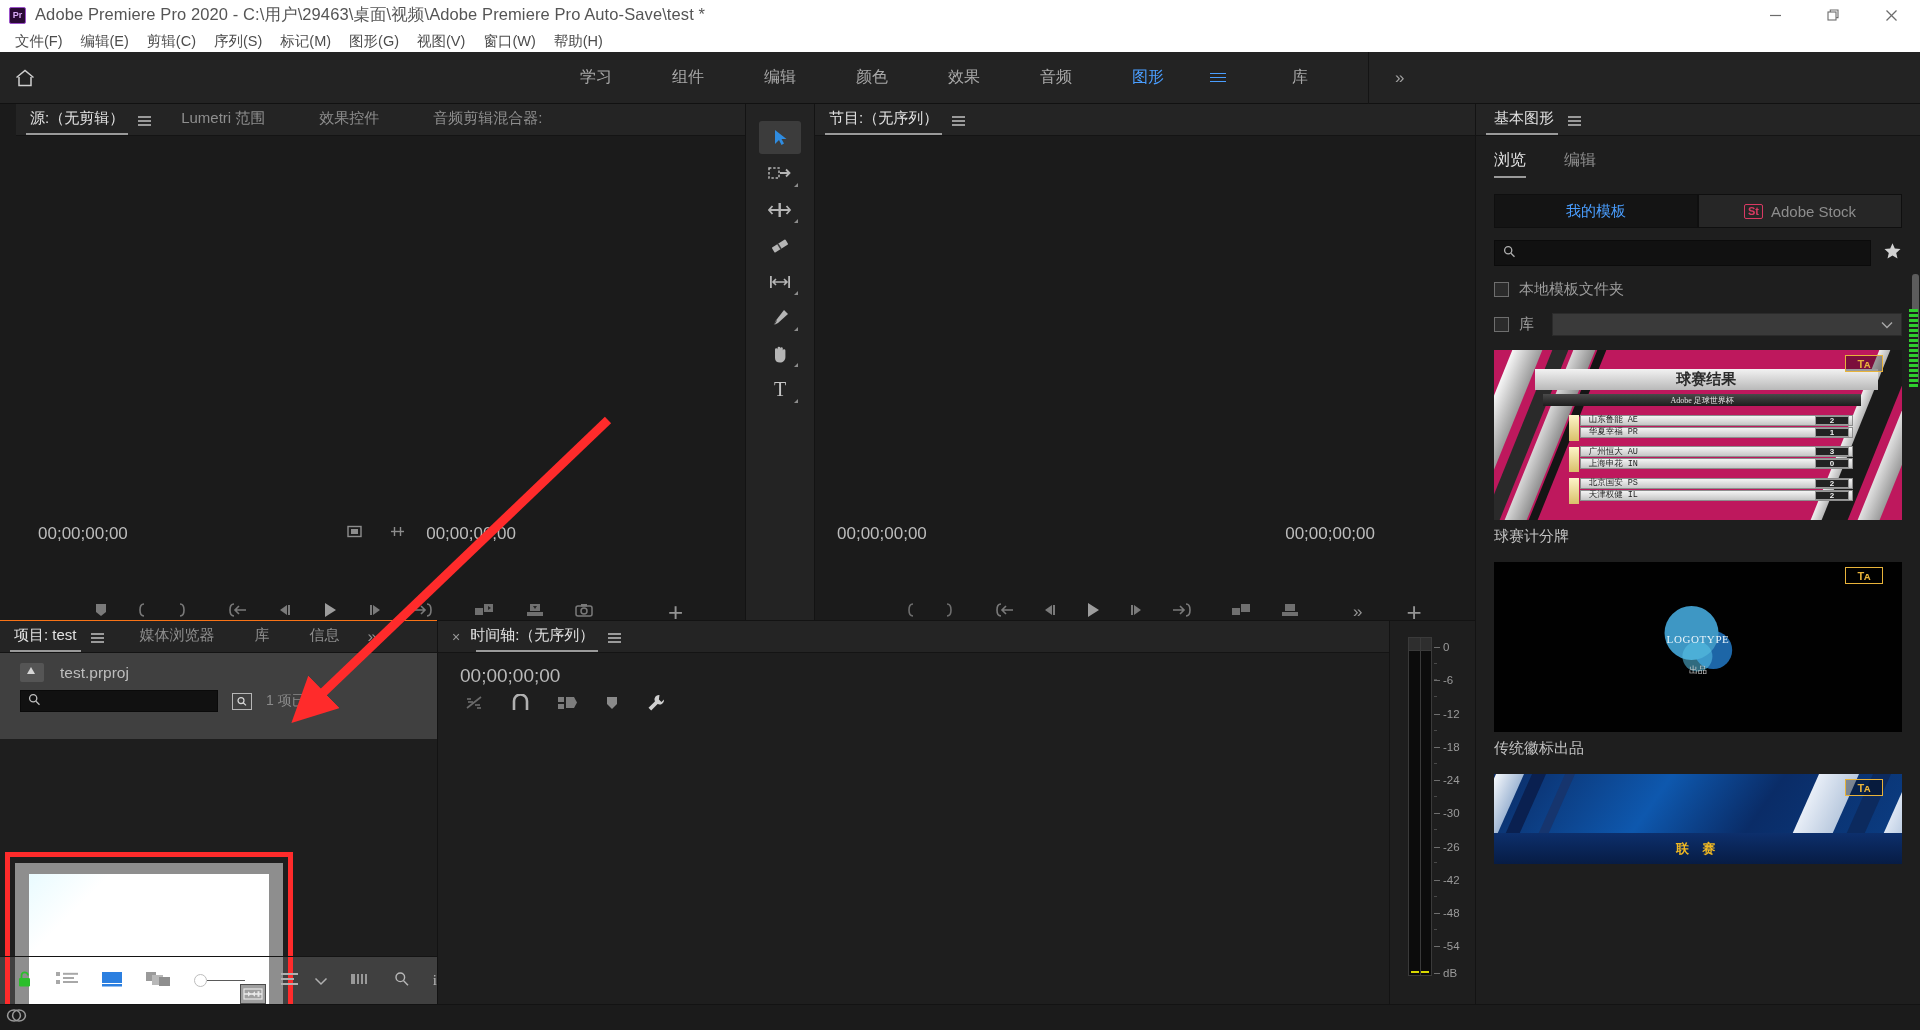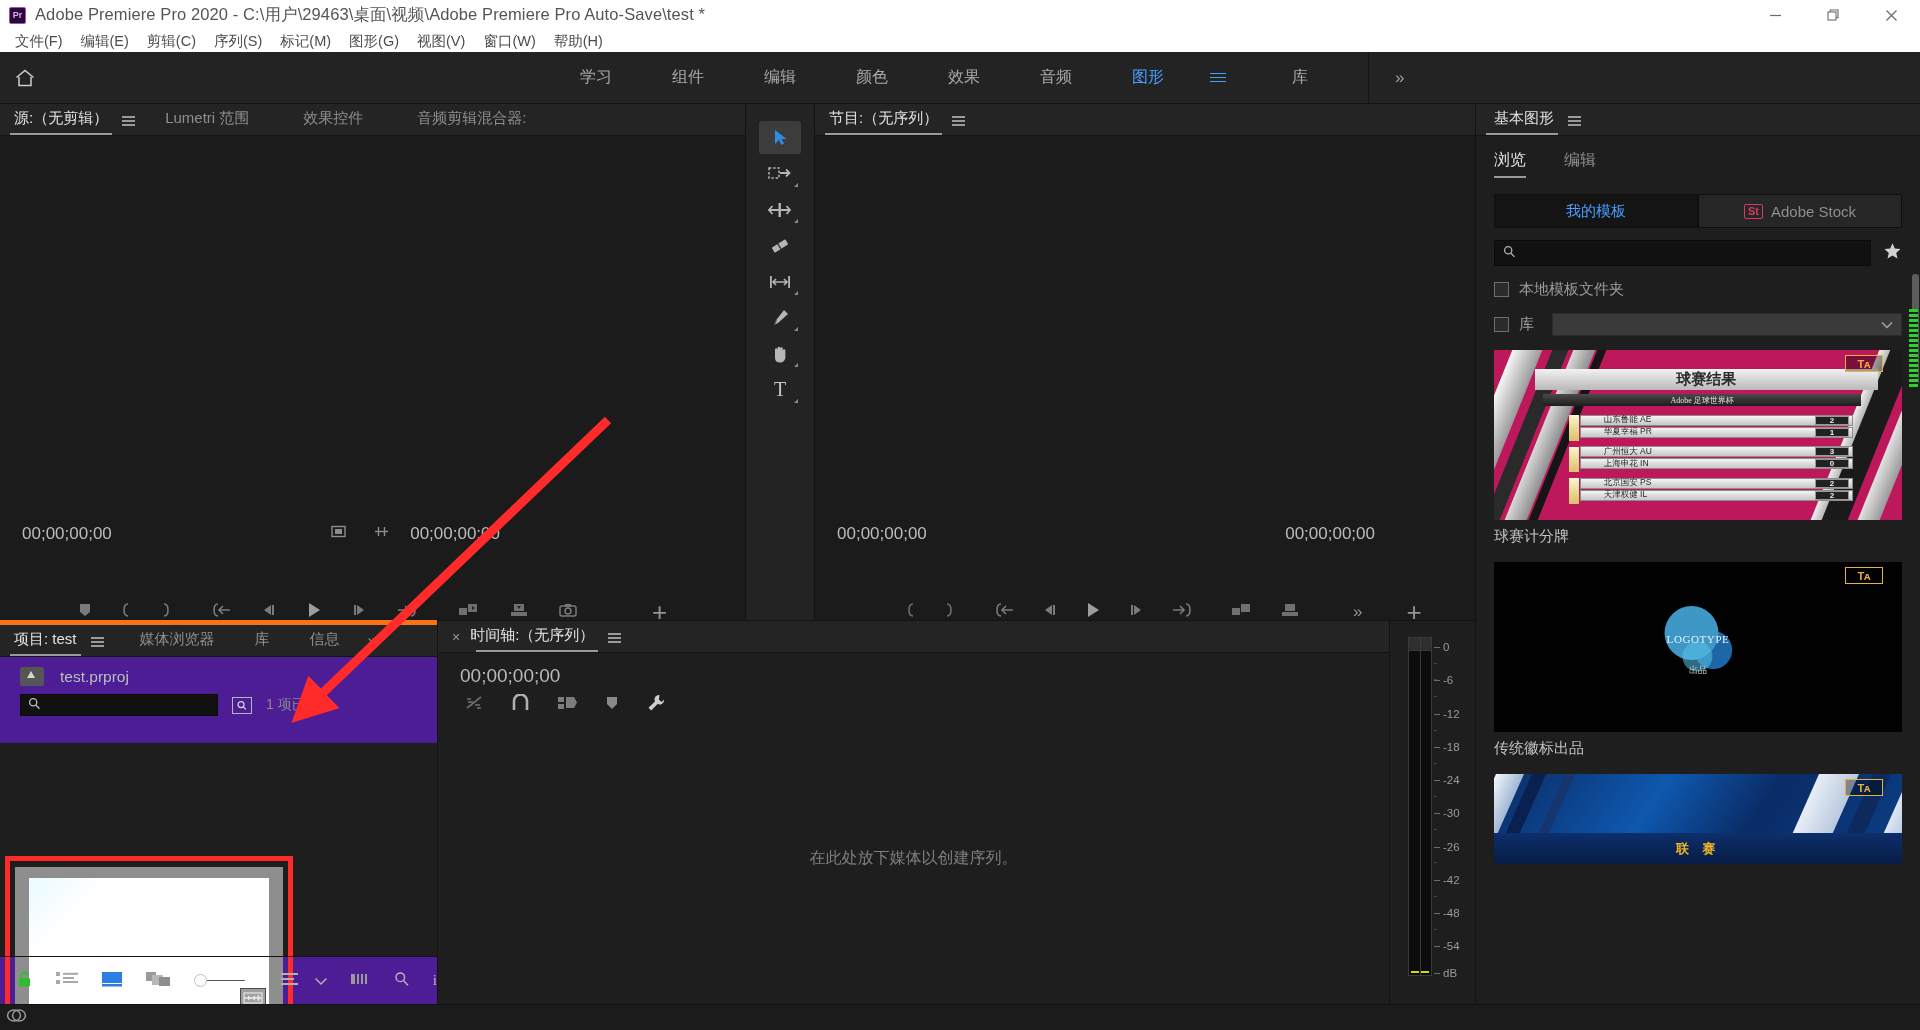--- a/index.html
+++ b/index.html
@@ -71,21 +71,21 @@
   }
   .ptab.active { color:#e2e2e2; }
   .ptab.active::after{
     content:""; position:absolute; left:10px; right:10px; bottom:0;
     height:2px; background:#9a9a9a;
   }
   .ham { display:inline-block; width:13px; vertical-align:middle; }
   .ham i { display:block; height:1.5px; background:#9a9a9a; margin:2.5px 0; }
 
   
-  #source { left:0; top:104px; width:745px; height:516px; background:#be185d; }
+  #source { left:16px; top:104px; width:745px; height:516px; background:#be185d; }
   .mon-body { position:relative; width:100%; height:100%; background:#1b1b1b; }
   .tc-left { position:absolute; left:22px; bottom:108px; font-size:17px; color:#bcbcbc;}
   .tc-right { position:absolute; right:245px; bottom:108px; font-size:17px; color:#bcbcbc;}
   .mon-midicons { position:absolute; left:330px; bottom:108px; display:flex; gap:26px; }
   .mon-transport {
     position:absolute; left:0; right:0; bottom:20px; height:40px;
     display:flex; align-items:center; justify-content:center; gap:28px;
   }
   .ticon { opacity:.75; }
 
@@ -165,22 +165,22 @@
     display:flex; align-items:center; justify-content:center;
     color:#e4e4e4; font-size:8px; font-family:"Liberation Serif",serif;
   }
   .t1-group { position:absolute; left:21%; right:12%; }
   .t1-row {
     display:flex; align-items:center; height:11px; margin-bottom:1px;
     background:linear-gradient(180deg,#f4f4f4,#c6c6c6);
     border:1px solid #8d8d8d;
   }
   .t1-row .nm {
-    flex:1; padding-left:23px; color:#1f1f1f; font-size:8.5px;
-    font-family:Liberation Sans, sans-serif; white-space:nowrap;
+    flex:1; padding-left:8px; color:#1f1f1f; font-size:8.5px;
+    font-family:Liberation Mono, monospace; white-space:nowrap;
   }
   .t1-row .sc {
     width:34px; height:9px; margin-right:3px; background:#222; color:#f0f0f0;
     font-size:8px; display:flex; align-items:center; justify-content:center;
     border:1px solid #9a9a9a; font-weight:bold;
   }
   .t1-tab { position:absolute; left:18.5%; width:10px; background:linear-gradient(180deg,#fdf4c9,#d9c06a); }
   
   .t2 { position:absolute; inset:0; background:#010101; }
   .t2-c1 { position:absolute; left:50%; top:42%; width:54px; height:54px; border-radius:50%;
@@ -205,22 +205,22 @@
     background:linear-gradient(180deg,#0d2f6c,#071c44);
     display:flex; align-items:center; justify-content:center;
   }
   .t3-band span { color:#f0b822; font-size:13px; letter-spacing:5px;
                   font-family:"Liberation Serif",serif; font-weight:bold; }
   .zoomslider { display:flex; align-items:center; width:115px; }
   .zs-line { flex:1; height:1px; background:#5a5a5a; }
   .zs-knob { width:11px; height:11px; border-radius:50%; border:1.5px solid #bdbdbd; }
 
   
-  #project { left:0; top:620px; width:437px; height:384px; background:#4c1d95;
-             border-top:5px solid #f97316;}
+  #project { left:0; top:620px; width:437px; height:384px; background:#404040;
+             border-top:1px solid #f97316;}
   .pp-breadcrumb { display:flex; align-items:center; gap:16px; padding:10px 0 0 20px; }
   .pp-foldericon { width:24px; height:19px; background:#555; border-radius:2px; position:relative; }
   .pp-foldericon::after {
     content:""; position:absolute; left:7px; top:4px; width:0; height:0;
     border-left:4px solid transparent; border-right:4px solid transparent;
     border-bottom:7px solid #d6d6d6;
   }
   .pp-projname { color:#bdbdbd; font-size:15.5px; }
   .pp-searchrow { display:flex; align-items:center; gap:14px; padding:8px 0 0 20px; }
   .pp-search {
@@ -870,23 +870,20 @@
             <path d="M2 2 H12 V9 L7 14 L2 9 Z" fill="#8a8a8a"></path>
           </svg>
       </span>
       <span>
         <svg width="20" height="20" viewBox="0 0 20 20">
             <path d="M13.5 2 a4.5 4.5 0 0 0 -4.6 6.4 L2.5 14.8 l2.7 2.7 l6.4 -6.4 A4.5 4.5 0 0 0 18 6.5 l-2.6 2.6 l-2.5 -2.5 Z" fill="#cfcfcf"></path>
           </svg>
       </span>
     </div>
 
-    <div class="tl-body">
-      <div class="tl-hint">在此处放下媒体以创建序列。</div>
-    </div>
   </div>
 
   <div class="panel" id="meters">
     <div class="meter-wrap">
       <div class="meter-bars">
         <div class="split"></div>
         <div class="meter-cap">
             <div class="s"></div>
           </div>
         <div class="meter-low"></div>

